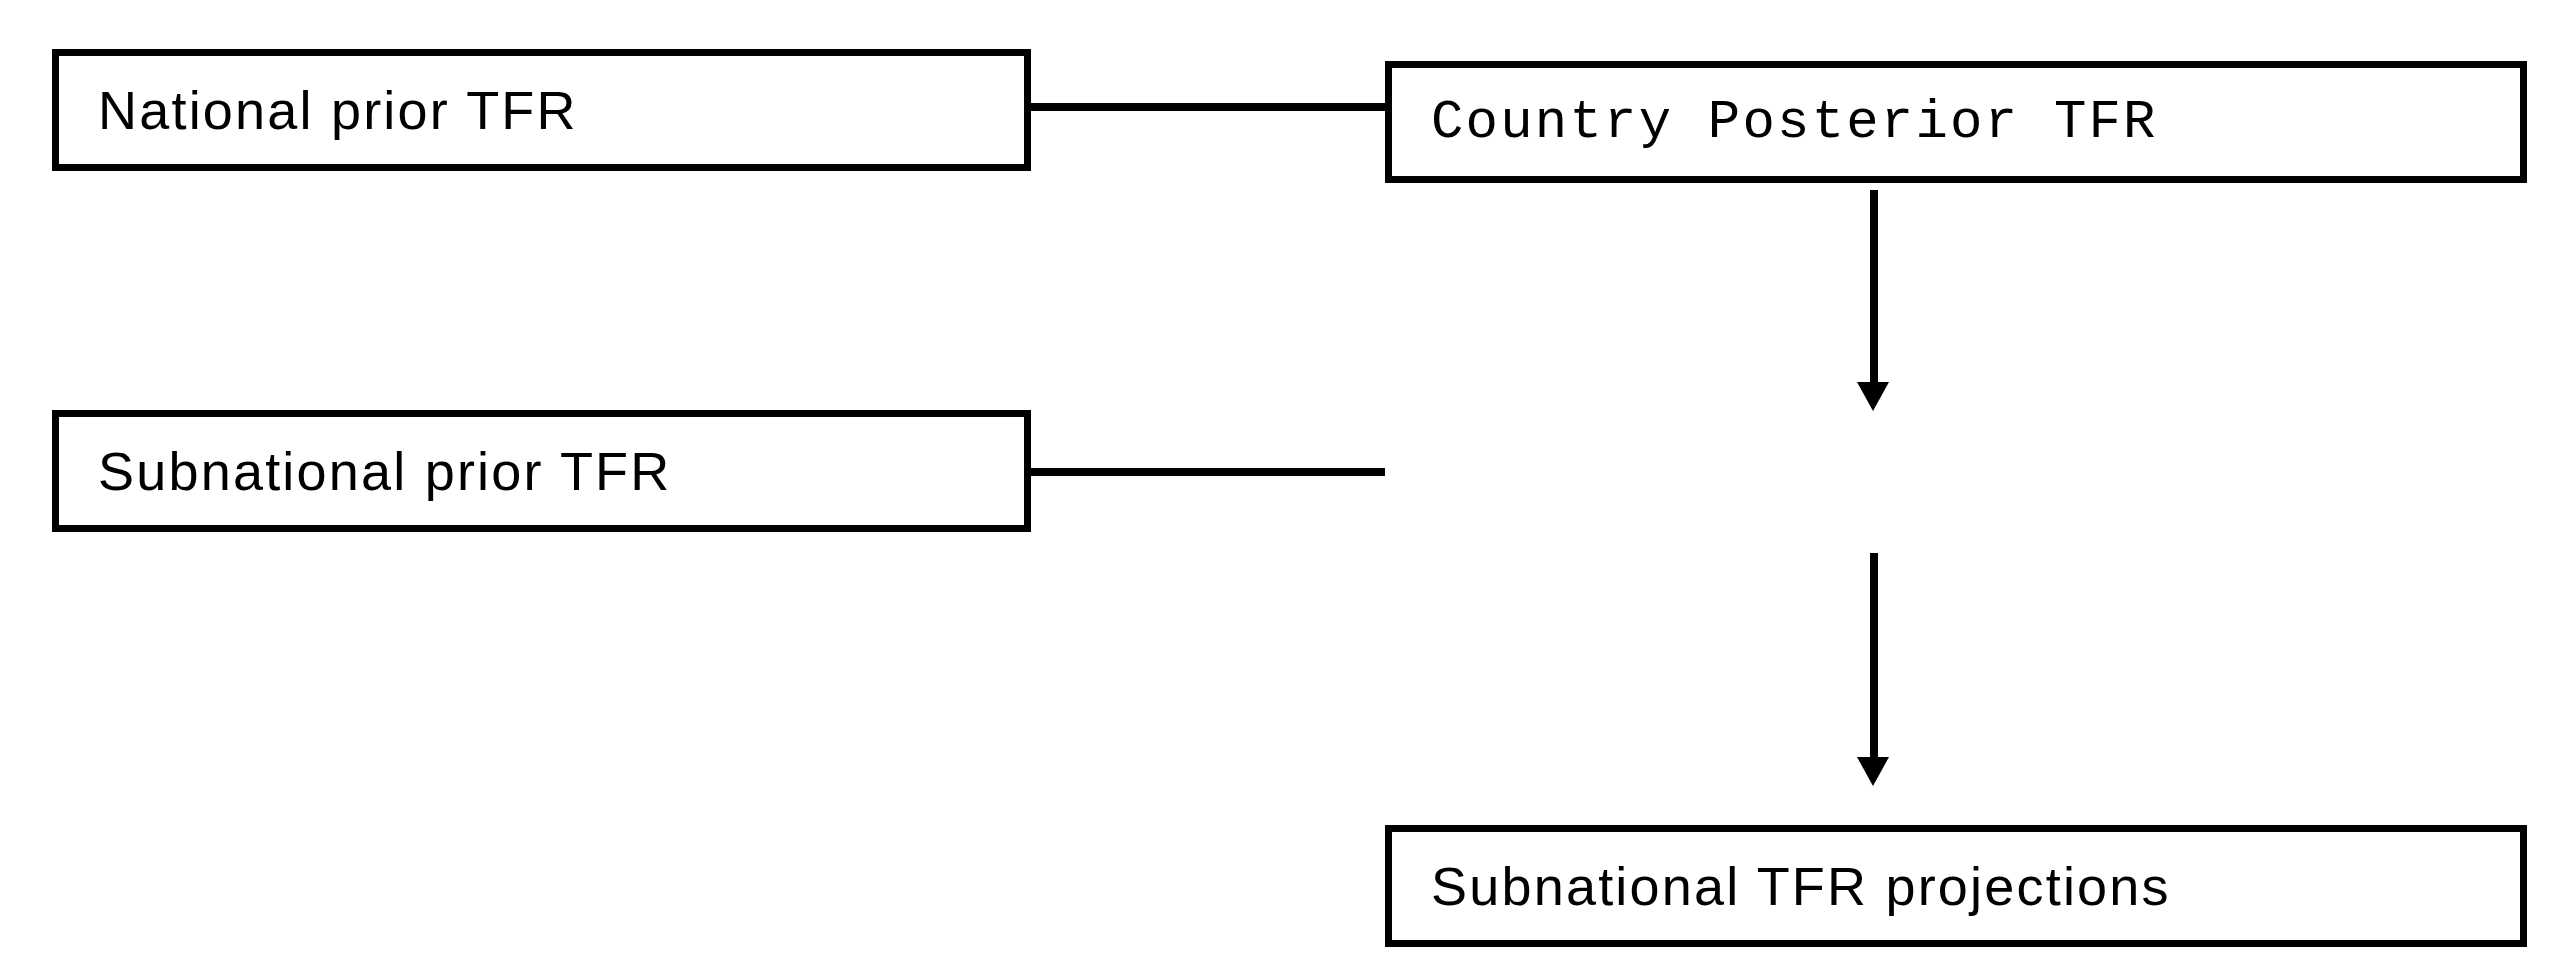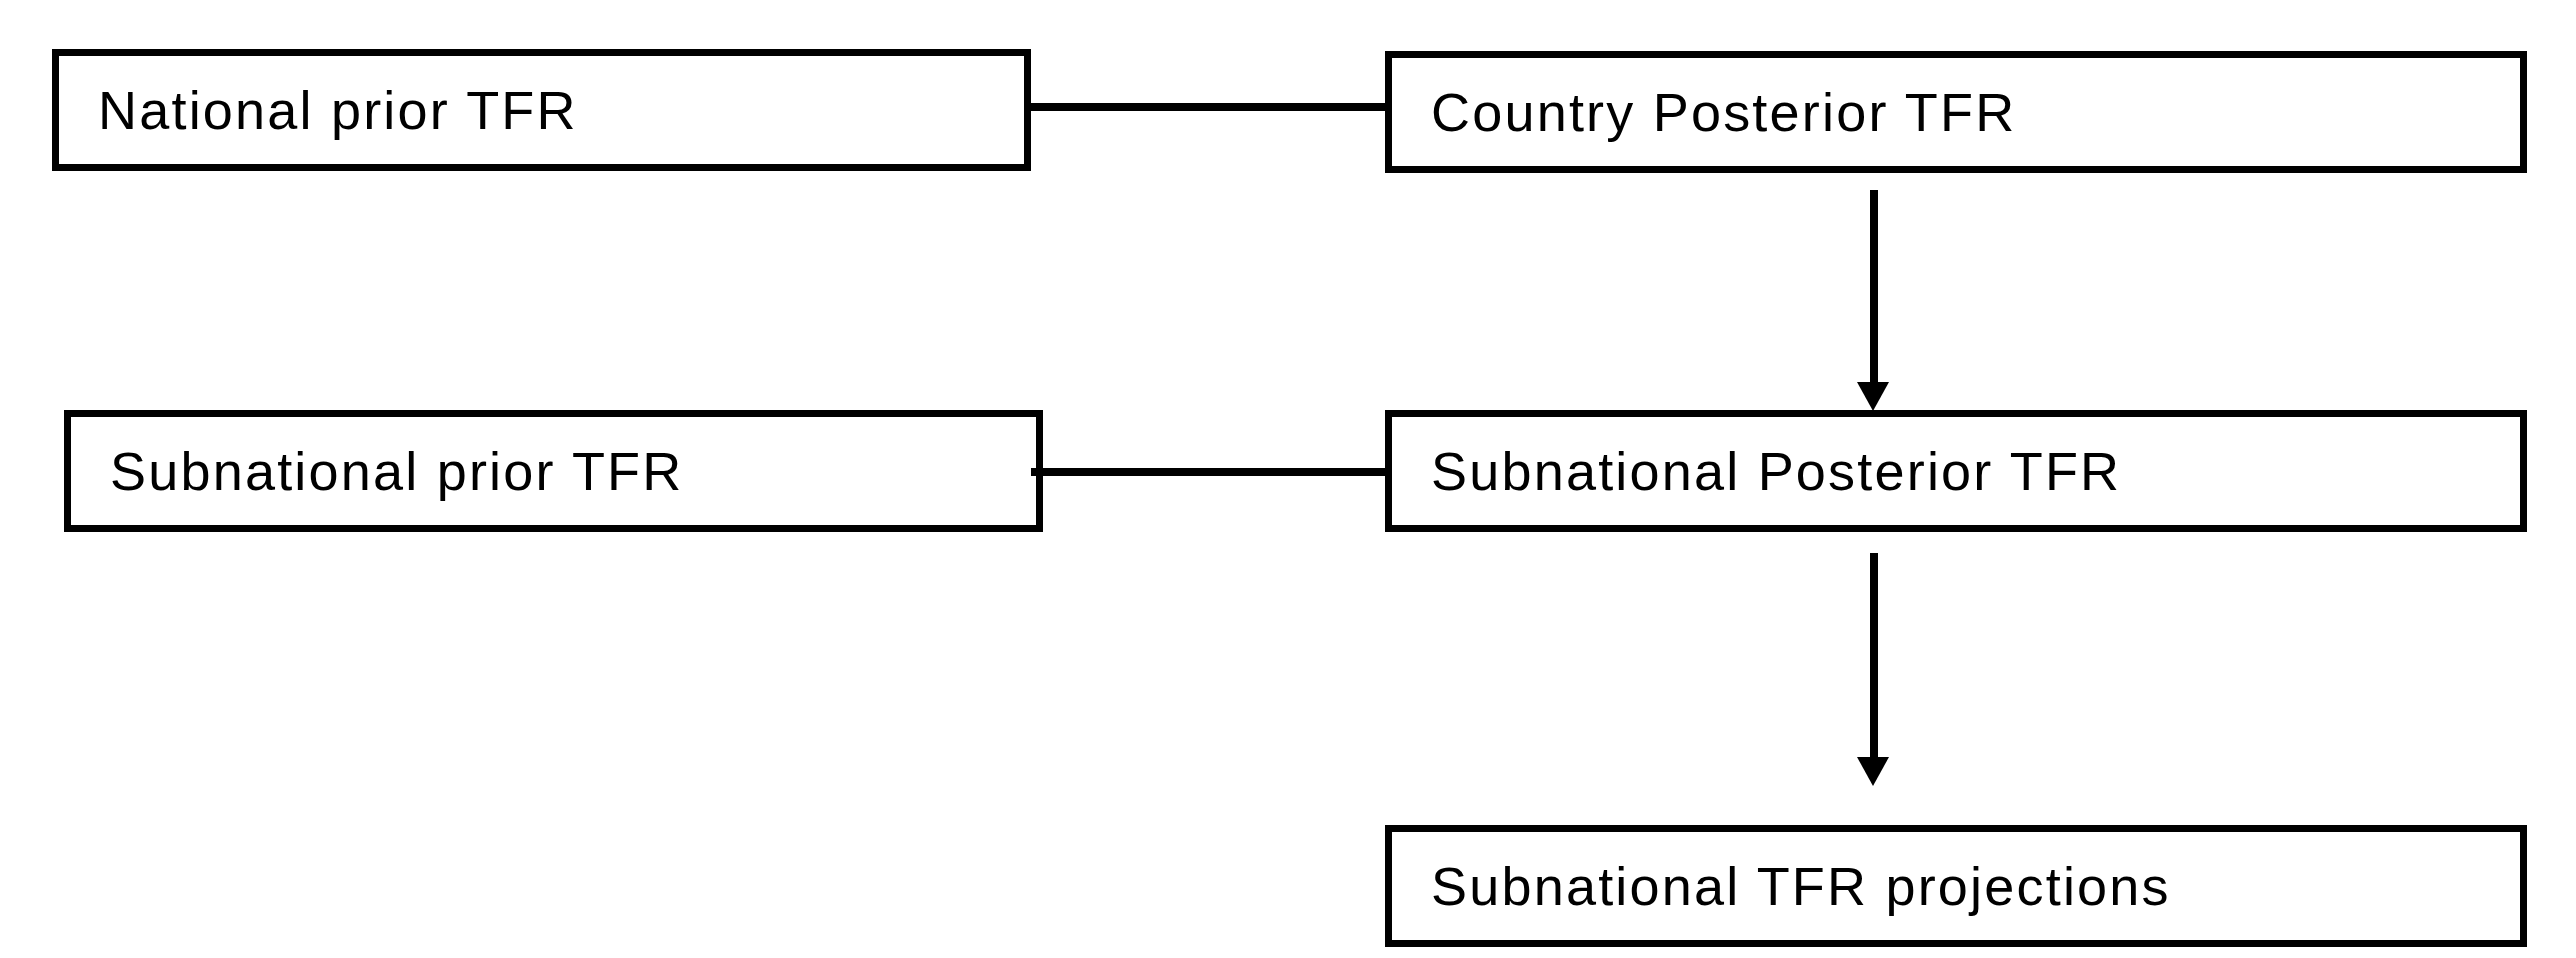--- a/index.html
+++ b/index.html
@@ -23,22 +23,22 @@
     background: #ffffff;
     display: flex;
     align-items: center;
     padding-left: 39px;
     font-size: 54px;
     letter-spacing: 2.2px;
     color: #000000;
     white-space: nowrap;
   }
   .node-national       { left: 52px;   top: 49px;  width: 979px; height: 122px; }
-  .node-country-post   { left: 1385px; top: 51px;  width: 1142px; height: 122px; }
-  .node-sub-prior      { left: 52px;   top: 410px; width: 979px; height: 122px; margin-left: 12px; }
+  .node-country-post   { left: 1385px; top: 61px;  width: 1142px; height: 122px; font-family: Liberation Mono, monospace; }
+  .node-sub-prior      { left: 52px;   top: 410px; width: 979px; height: 122px; }
   .node-sub-post       { left: 1385px; top: 410px; width: 1142px; height: 122px; }
   .node-sub-proj       { left: 1385px; top: 785px; width: 1142px; height: 122px; margin-top: 40px; }
 
   .hline {
     position: absolute;
     background: #000000;
     height: 7.8px;
   }
   .hline-top    { left: 1031px; top: 103px; width: 354px; }
   .hline-middle { left: 1031px; top: 468px; width: 354px; }
@@ -77,23 +77,20 @@
   </div>
 
   <div class="node node-country-post">
     <span>Country Posterior TFR</span>
   </div>
 
   <div class="node node-sub-prior">
     <span>Subnational prior TFR</span>
   </div>
 
-  <div class="node node-sub-post">
-    <span>Subnational Posterior TFR</span>
-  </div>
 
   <div class="node node-sub-proj">
     <span>Subnational TFR projections</span>
   </div>
 
   
   <div class="edge">
     <div class="hline hline-top"></div>
   </div>
 

